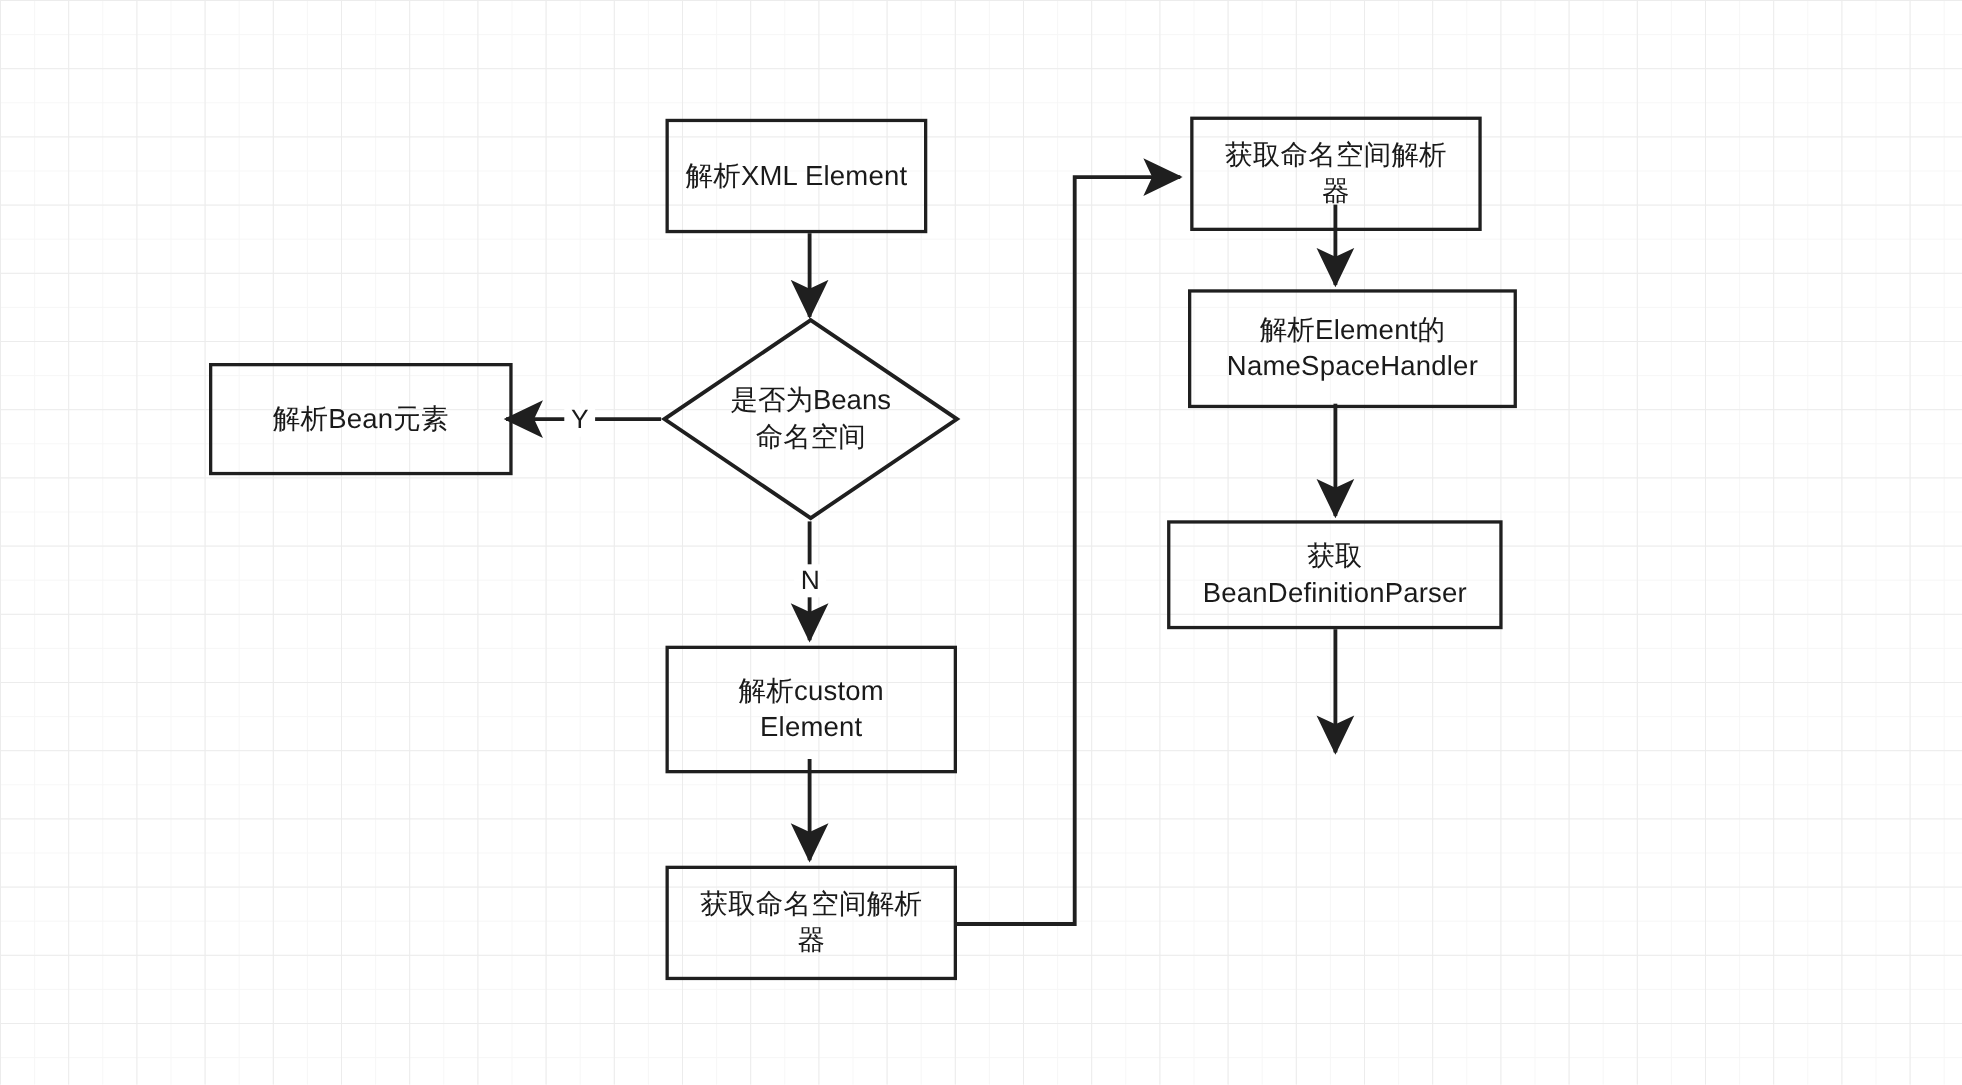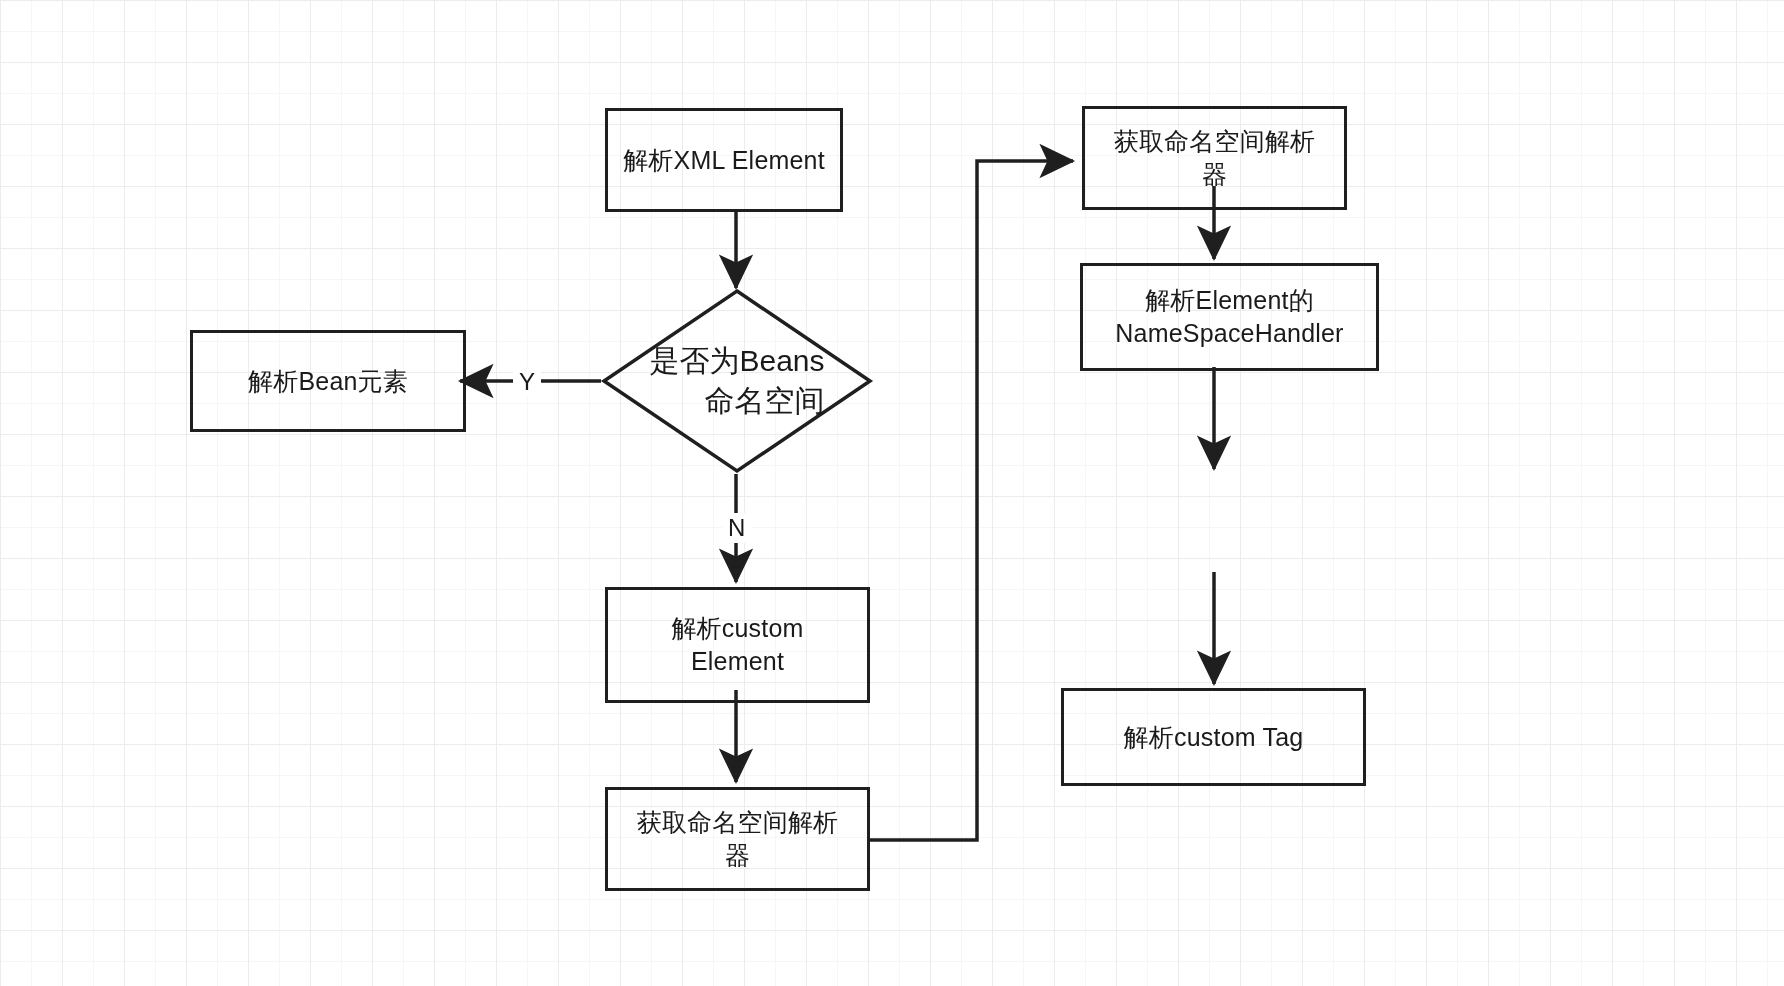--- a/index.html
+++ b/index.html
@@ -38,23 +38,23 @@
   }
   .diamond {
     position:absolute;
   }
   .diamond svg { position:absolute; left:0; top:0; overflow:visible; }
   .diamond .dlabel {
     position:absolute;
     left:0; top:0;
     width:100%; height:100%;
     display:flex; align-items:center; justify-content:center;
-    text-align:right;
+    text-align:center;
     color:#1a1a1a;
-    font-size:30px;
+    font-size:25px;
     line-height:1.32;
     white-space:pre-line;
   }
   #edges { position:absolute; left:0; top:0; width:1784px; height:986px; }
   .edge-label {
     position:absolute;
     background:#ffffff;
     color:#1a1a1a;
     font-size:24px;
     line-height:1;
@@ -118,24 +118,25 @@
   <div class="node" style="left:1082px; top:106px; width:265px; height:104px;">
     <span>获取命名空间解析
 器</span>
   </div>
 
   <div class="node" style="left:1080px; top:263px; width:299px; height:108px;">
     <span>解析Element的
 NameSpaceHandler</span>
   </div>
 
+  <div class="node" style="left:1061px; top:473px; width:305px; height:99px;">
+    <span>获取
+BeanDefinitionParser</span>
+  </div>
 
-  <div class="node" style="left:1061px; top:688px; width:305px; height:98px;">
-    <span>解析custom Tag</span>
-  </div>
 
   <div class="edge-label" style="left:513px; top:367px;">
     <span>Y</span>
   </div>
   <div class="edge-label" style="left:722px; top:513px;">
     <span>N</span>
   </div>
 
 </div>
 

